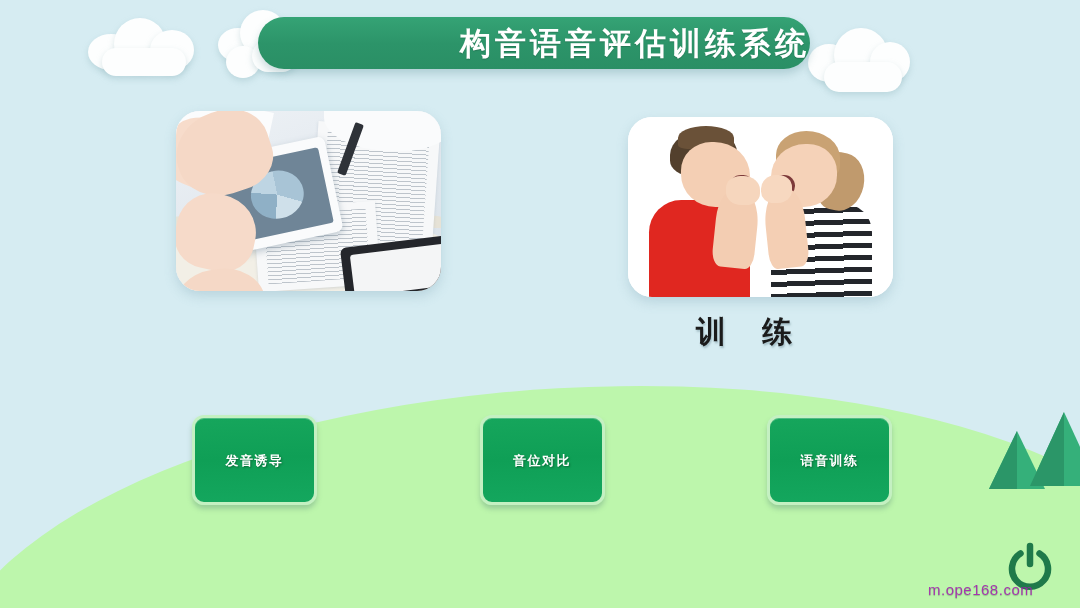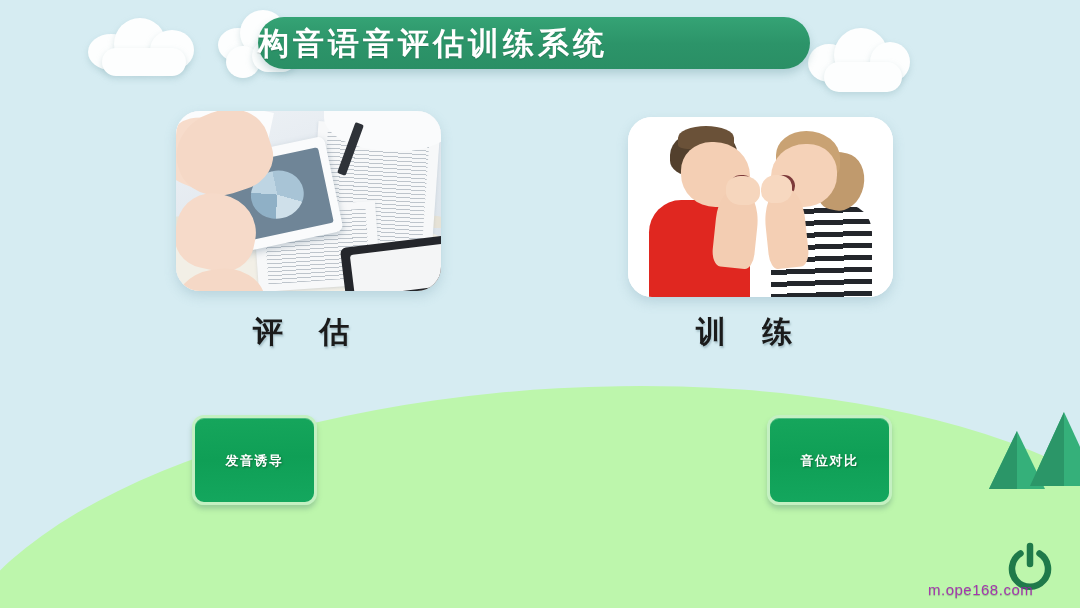--- a/index.html
+++ b/index.html
@@ -88,21 +88,21 @@
     position: absolute;
     left: 258px;
     top: 17px;
     width: 552px;
     height: 52px;
     background: linear-gradient(180deg, #35a375 0%, #2c9469 52%, #2a8f65 100%);
     border-radius: 26px;
     box-shadow: 0 5px 9px rgba(100,150,155,.33);
     display: flex;
     align-items: center;
-    justify-content: flex-start;
+    justify-content: flex-end;
   }
   .title-text {
     color: #ffffff;
     font-size: 31px;
     font-weight: bold;
     letter-spacing: 4px;
     line-height: 1;
     text-shadow: 0 1px 1px rgba(0,0,0,.18);
     white-space: nowrap;
   }
@@ -343,29 +343,31 @@
       <div class="k-girl-body"></div>
       <div class="k-girl-pony"></div>
       <div class="k-girl-hair"></div>
       <div class="k-girl-face"></div>
       <div class="k-girl-mouth"></div>
       <div class="k-girl-arm"></div>
       <div class="k-girl-hand"></div>
     </div>
   </div>
 
-  <div class="caption cap-assess">评  估</div>
   <div class="caption cap-train">训  练</div>
 
   <div class="btn-row">
     <div class="btn">
       <span class="btn-label">发音诱导</span>
     </div>
     <div class="btn">
       <span class="btn-label">音位对比</span>
+    </div>
+    <div class="btn">
+      <span class="btn-label">语音训练</span>
     </div>
   </div>
 
   <div class="power">
     <svg width="52" height="52" viewBox="0 0 52 52" aria-hidden="true">
       <path d="M16.5 13.5 A18 18 0 1 0 35.5 13.5" fill="none" stroke="#1f7a4a" stroke-width="6.5" stroke-linecap="round"></path>
       <line x1="26" y1="6" x2="26" y2="24" stroke="#1f7a4a" stroke-width="6.5" stroke-linecap="round"></line>
     </svg>
   </div>
 

